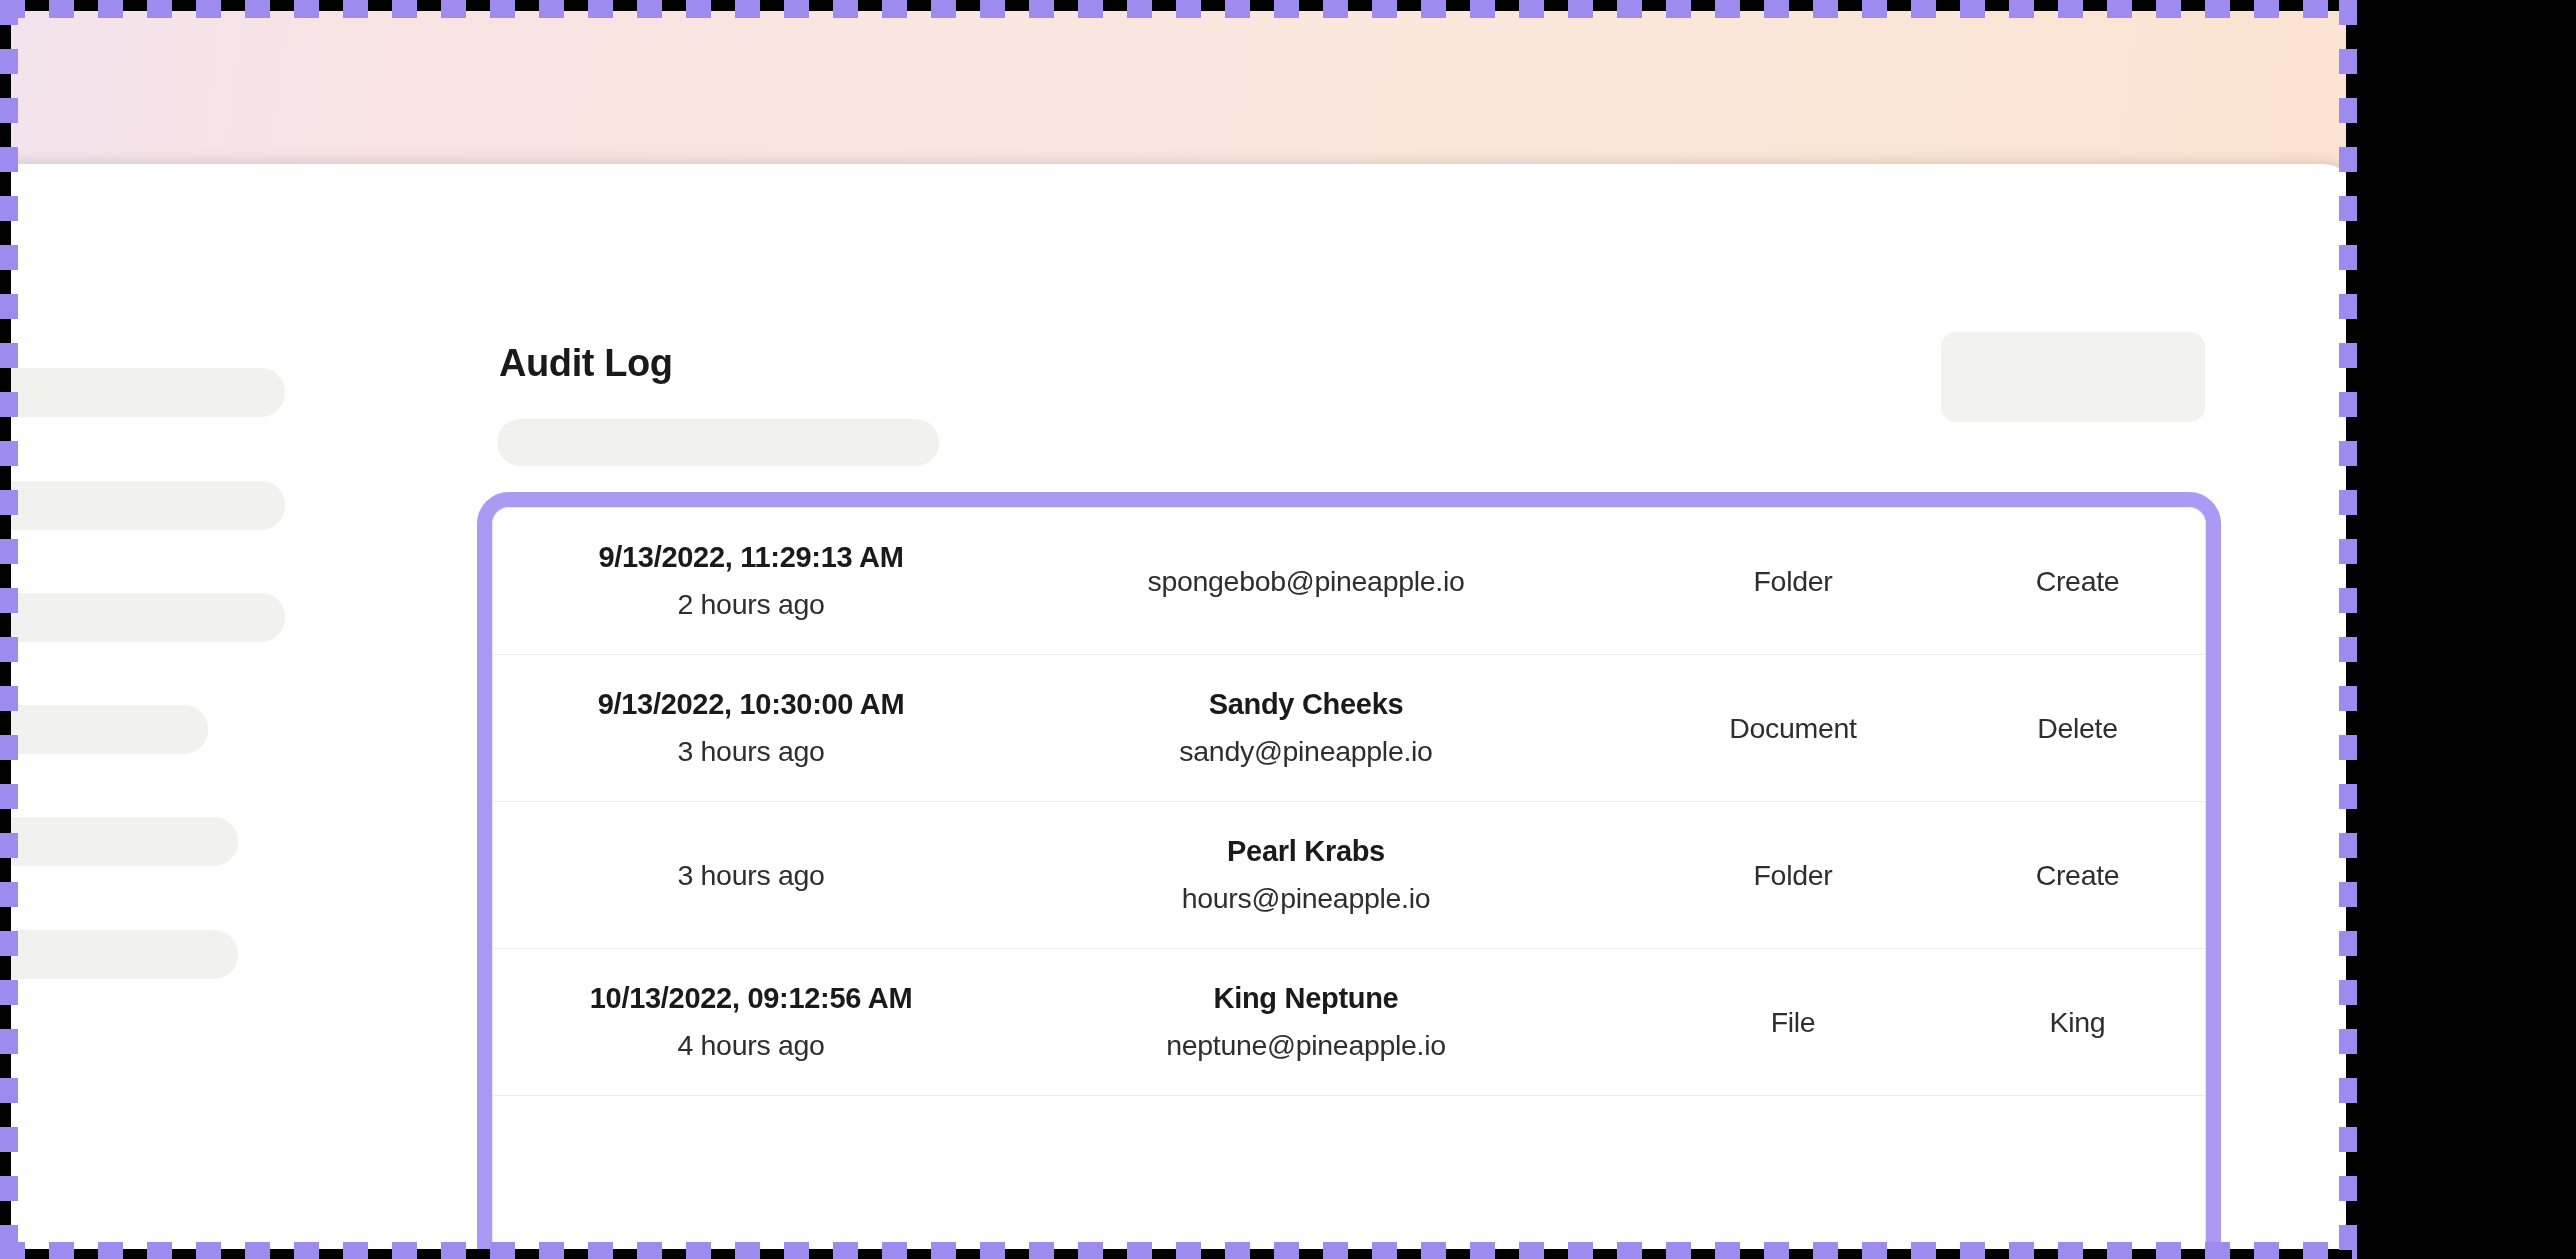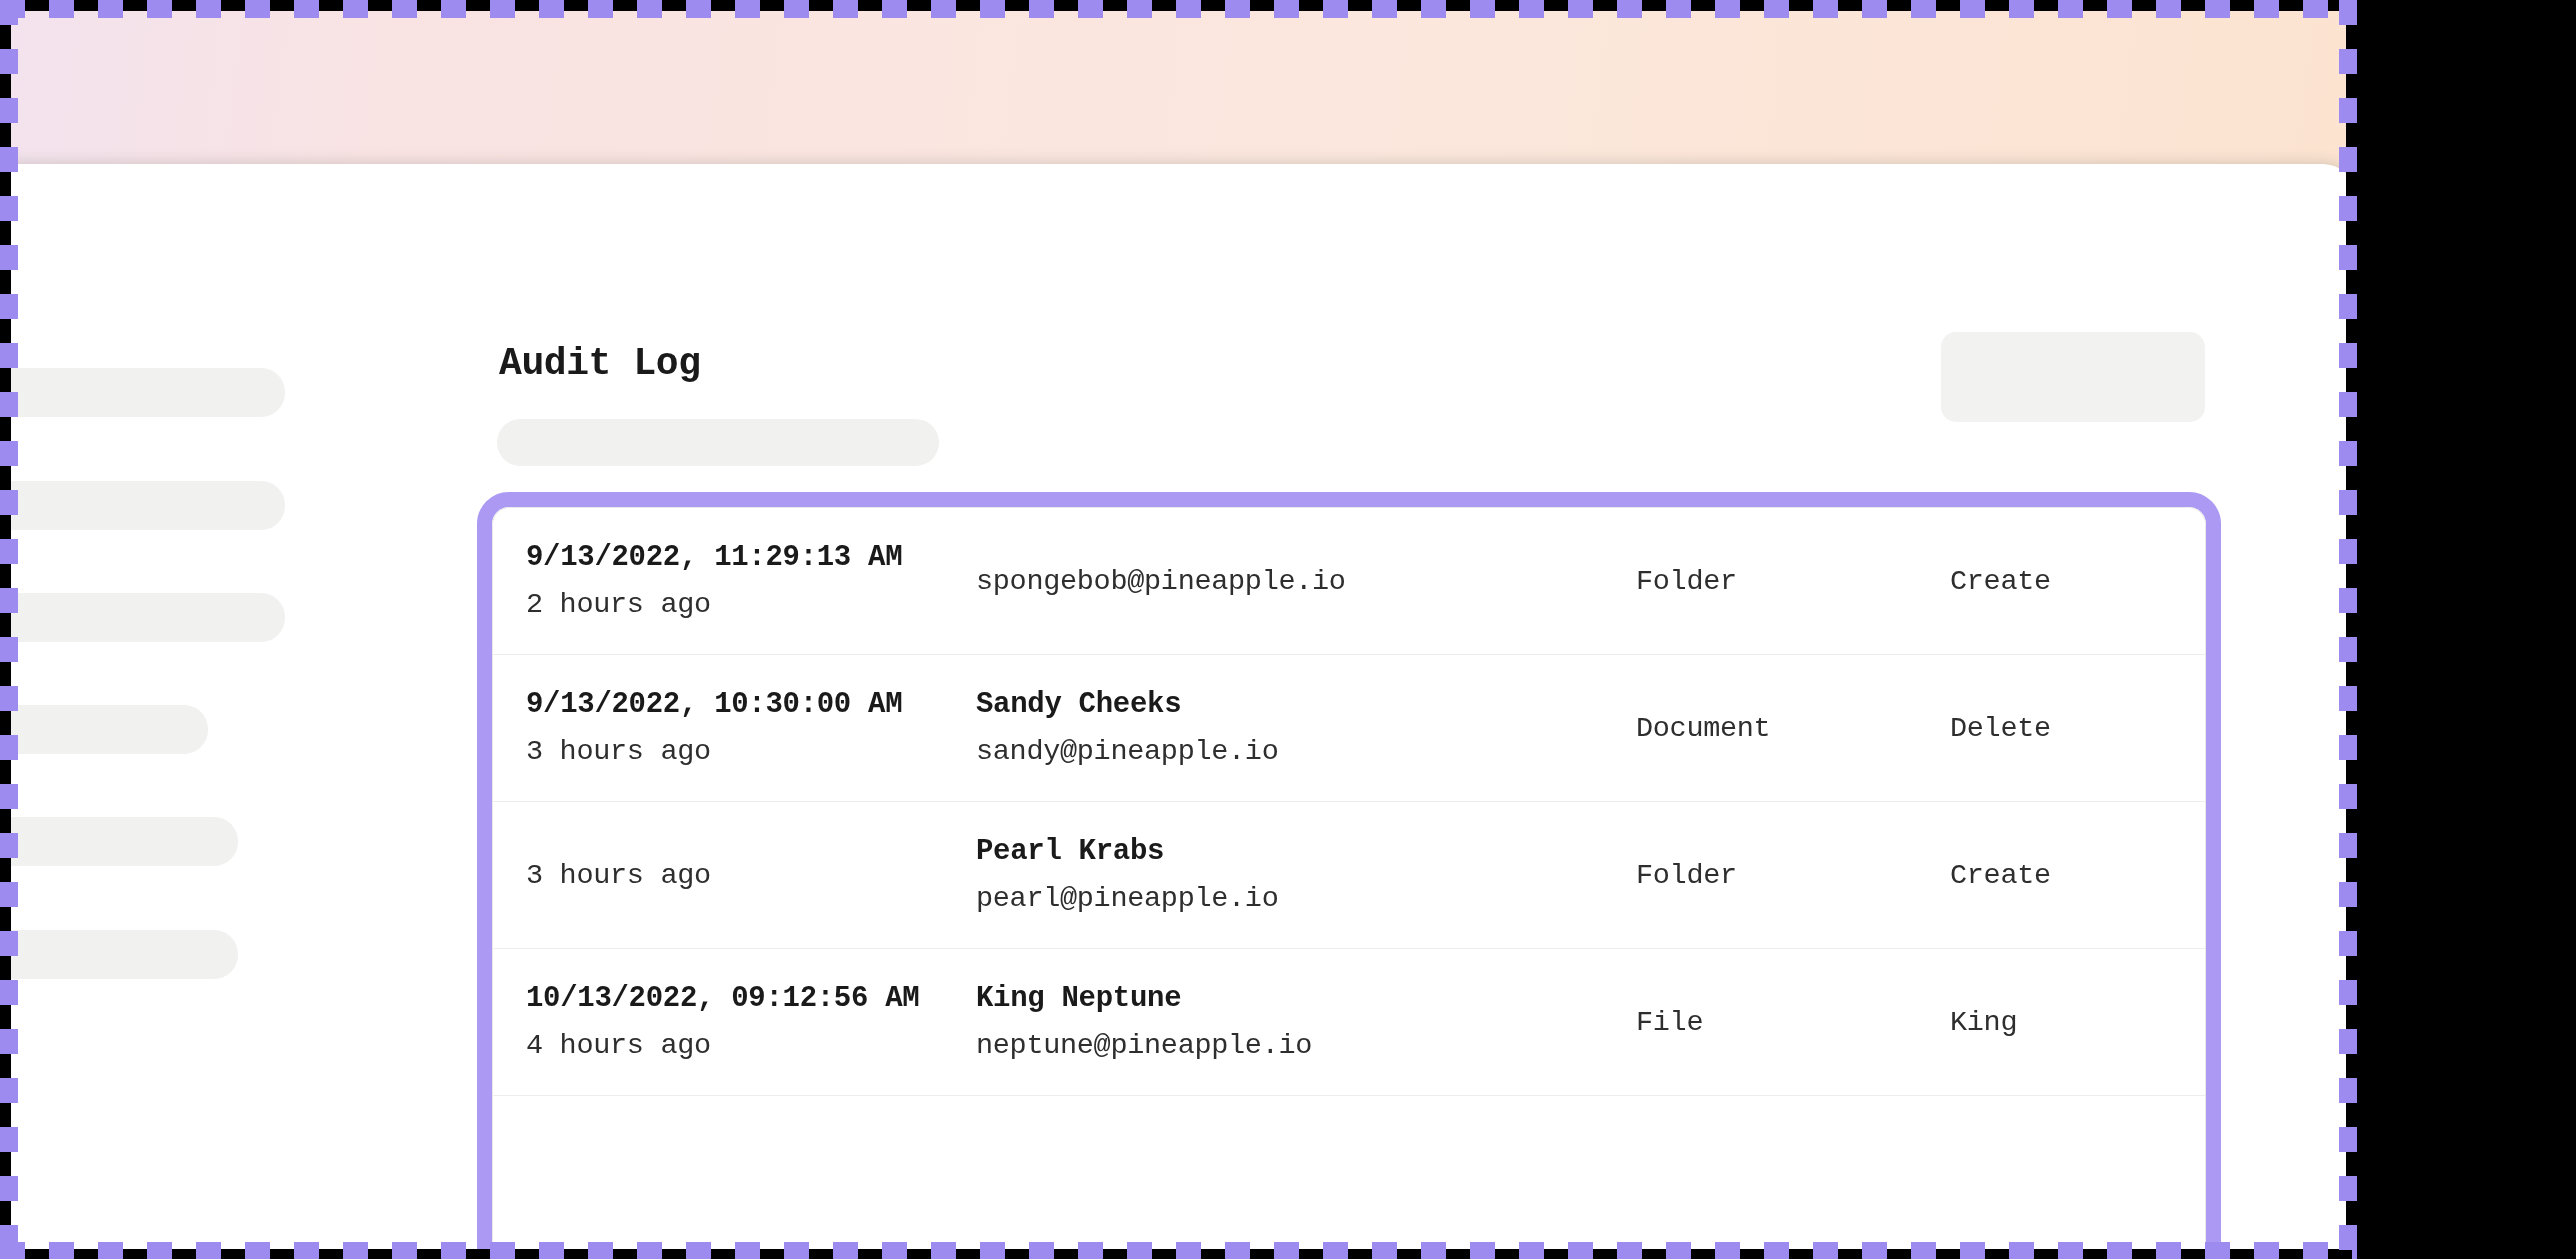--- a/index.html
+++ b/index.html
@@ -3,26 +3,27 @@
 <meta charset="utf-8">
 <style>
   html, body { margin: 0; padding: 0; background: #000; }
   * { box-sizing: border-box; }
 
   .stage {
     position: relative;
     width: 2357px;
     height: 1260px;
     overflow: hidden;
-    font-family: Liberation Mono, monospace;
+    font-family: Liberation Sans, sans-serif;
     background: linear-gradient(97deg,
       var(--grad-1, #f3e3ee) 0%,
       var(--grad-2, #f9e3e3) 16%,
       var(--grad-3, #fbe7dd) 55%,
       var(--grad-4, #fce3cf) 100%);
+    text-align: center;
   }
 
   
   .app-card {
     position: absolute;
     left: -67px;
     top: 164px;
     width: 2423px;   
     height: 1340px;  
     background: var(--card-bg, #ffffff);
@@ -224,21 +225,21 @@
               <div class="cell-single">Delete</div>
             </div>
           </div>
 
           <div class="tr">
             <div class="td">
               <div class="cell-secondary">3 hours ago</div>
             </div>
             <div class="td">
               <div class="cell-primary">Pearl Krabs</div>
-              <div class="cell-secondary">pearl@pineapple.io</div>
+              <div class="cell-secondary">hours@pineapple.io</div>
             </div>
             <div class="td">
               <div class="cell-single">Folder</div>
             </div>
             <div class="td">
               <div class="cell-single">Create</div>
             </div>
           </div>
 
           <div class="tr">

